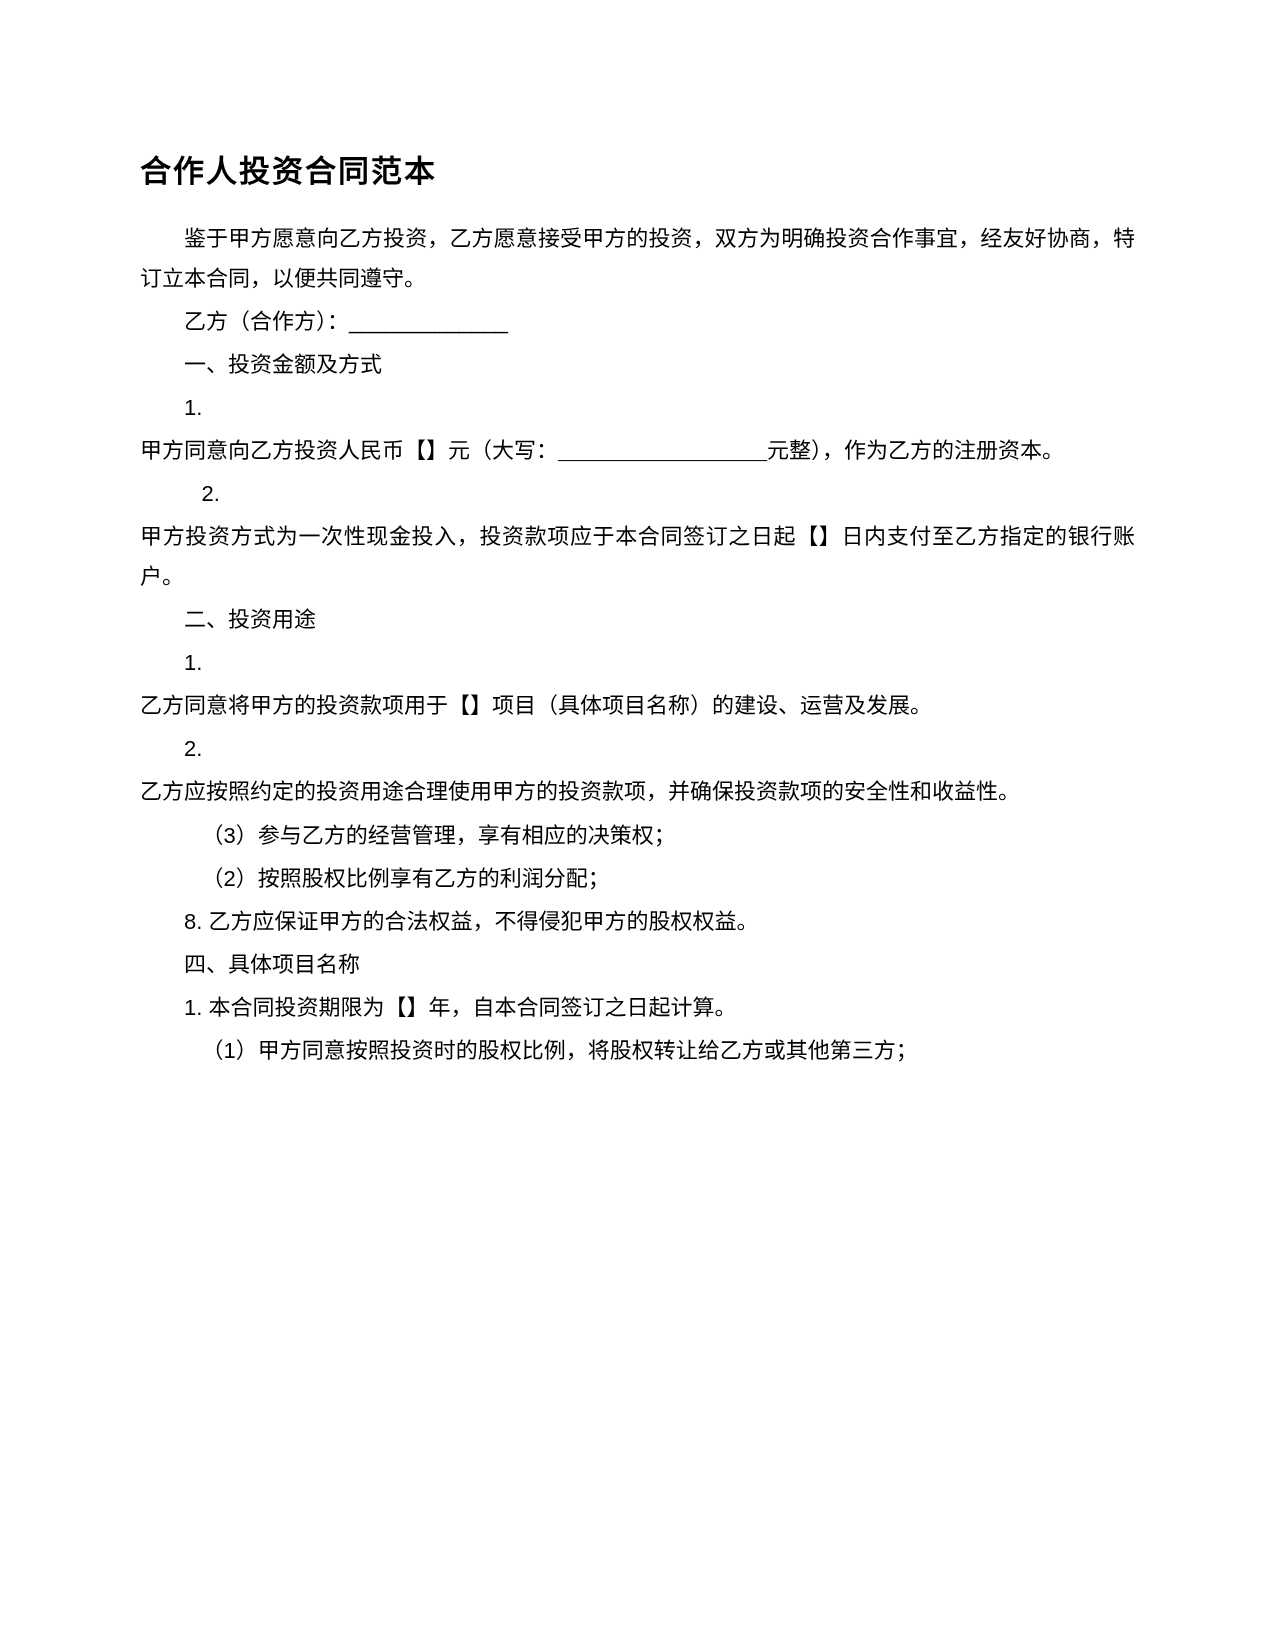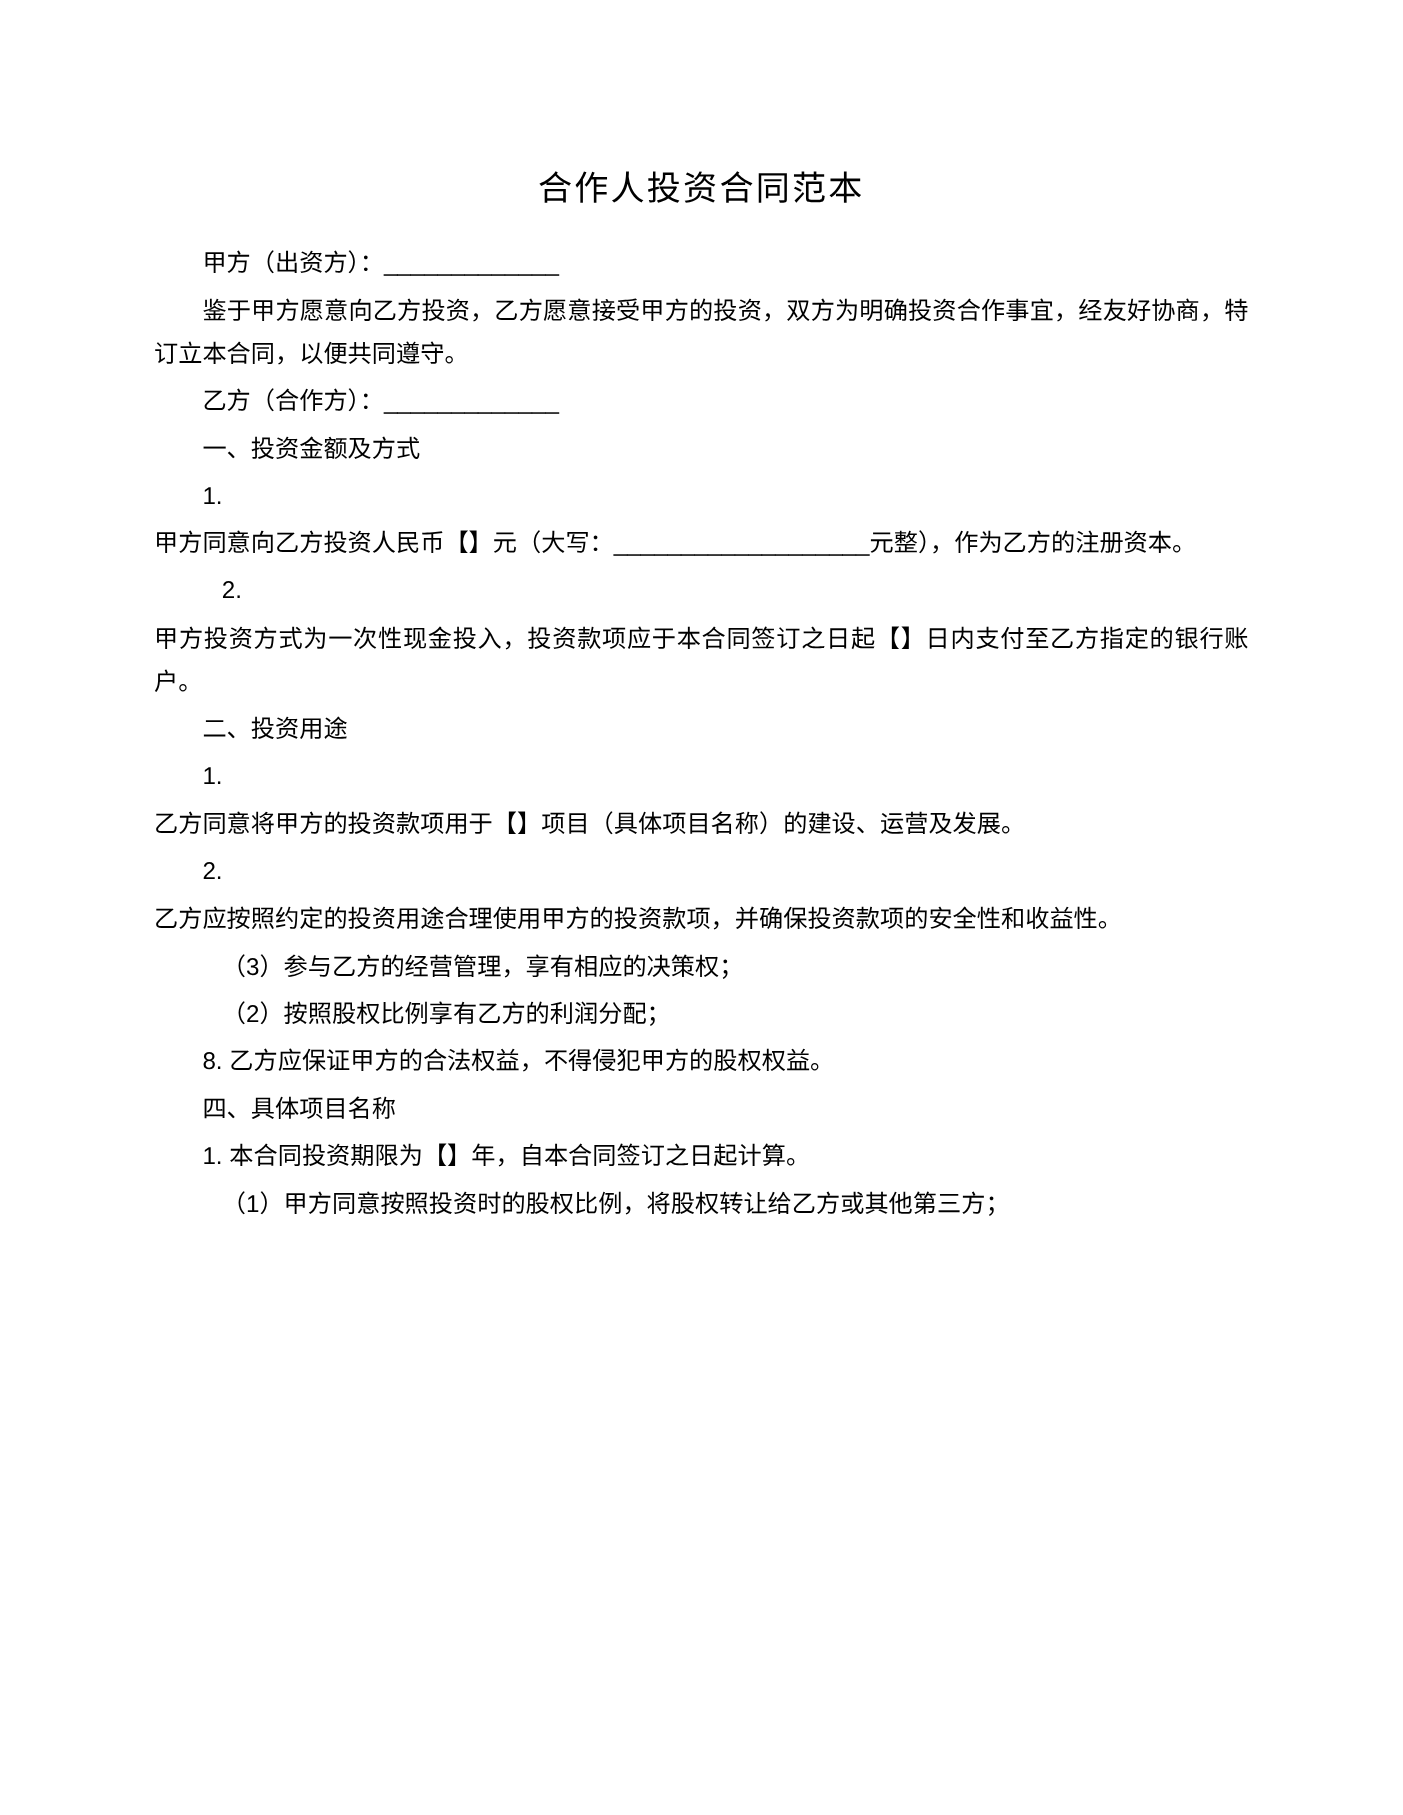--- a/index.html
+++ b/index.html
@@ -16,54 +16,53 @@
   }
   .page {
     width: 1275px;
     height: 1650px;
     box-sizing: border-box;
     padding: 150px 140px 60px 140px;
     position: relative;
   }
   .doc-title {
     font-size: 31px;
-    font-weight: normal;
-    text-align: center;
+    font-weight: bold;
     letter-spacing: 2px;
     margin: 0 0 26px 0;
     line-height: 1.4;
   }
   .para {
     font-size: 22px;
     line-height: 1.78;
     margin: 0 0 4px 0;
     text-align: justify;
     word-break: break-all;
   }
   .indent-1 {
     text-indent: 2em;
   }
   .indent-0 {
     text-indent: 0;
+    font-family: Liberation Serif, serif;
   }
   .indent-half {
     text-indent: 2.8em;
   }
   .spacer-md {
     height: 34px;
   }
 </style>
 </head>
 <body>
 
 <div class="page">
 
   <h1 class="doc-title">合作人投资合同范本</h1>
 
-  <p class="para indent-1">甲方（出资方）：_____________</p>
   <p class="para indent-1">鉴于甲方愿意向乙方投资，乙方愿意接受甲方的投资，双方为明确投资合作事宜，经友好协商，特订立本合同，以便共同遵守。</p>
   <p class="para indent-1">乙方（合作方）：_____________</p>
 
   <p class="para indent-1">一、投资金额及方式</p>
   <p class="para indent-1">1.</p>
   <p class="para indent-0">甲方同意向乙方投资人民币【】元（大写：___________________元整），作为乙方的注册资本。</p>
   <p class="para indent-half">2.</p>
   <p class="para indent-0">甲方投资方式为一次性现金投入，投资款项应于本合同签订之日起【】日内支付至乙方指定的银行账户。</p>
 
   <p class="para indent-1">二、投资用途</p>

